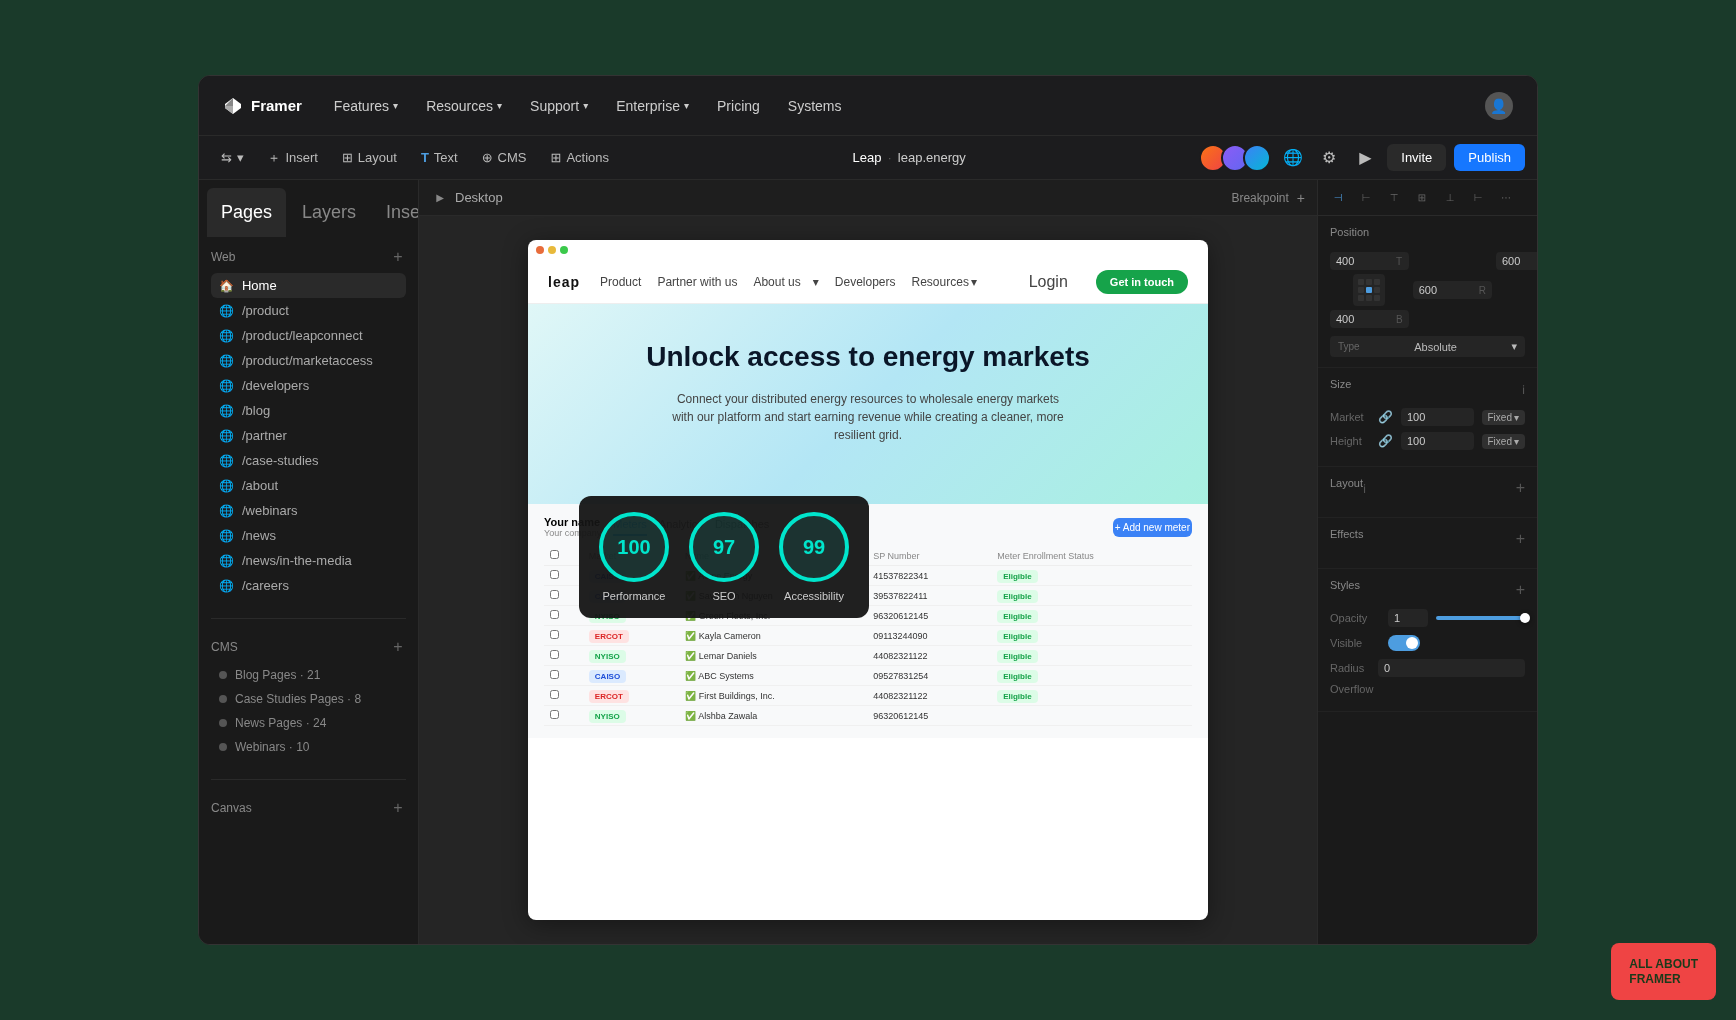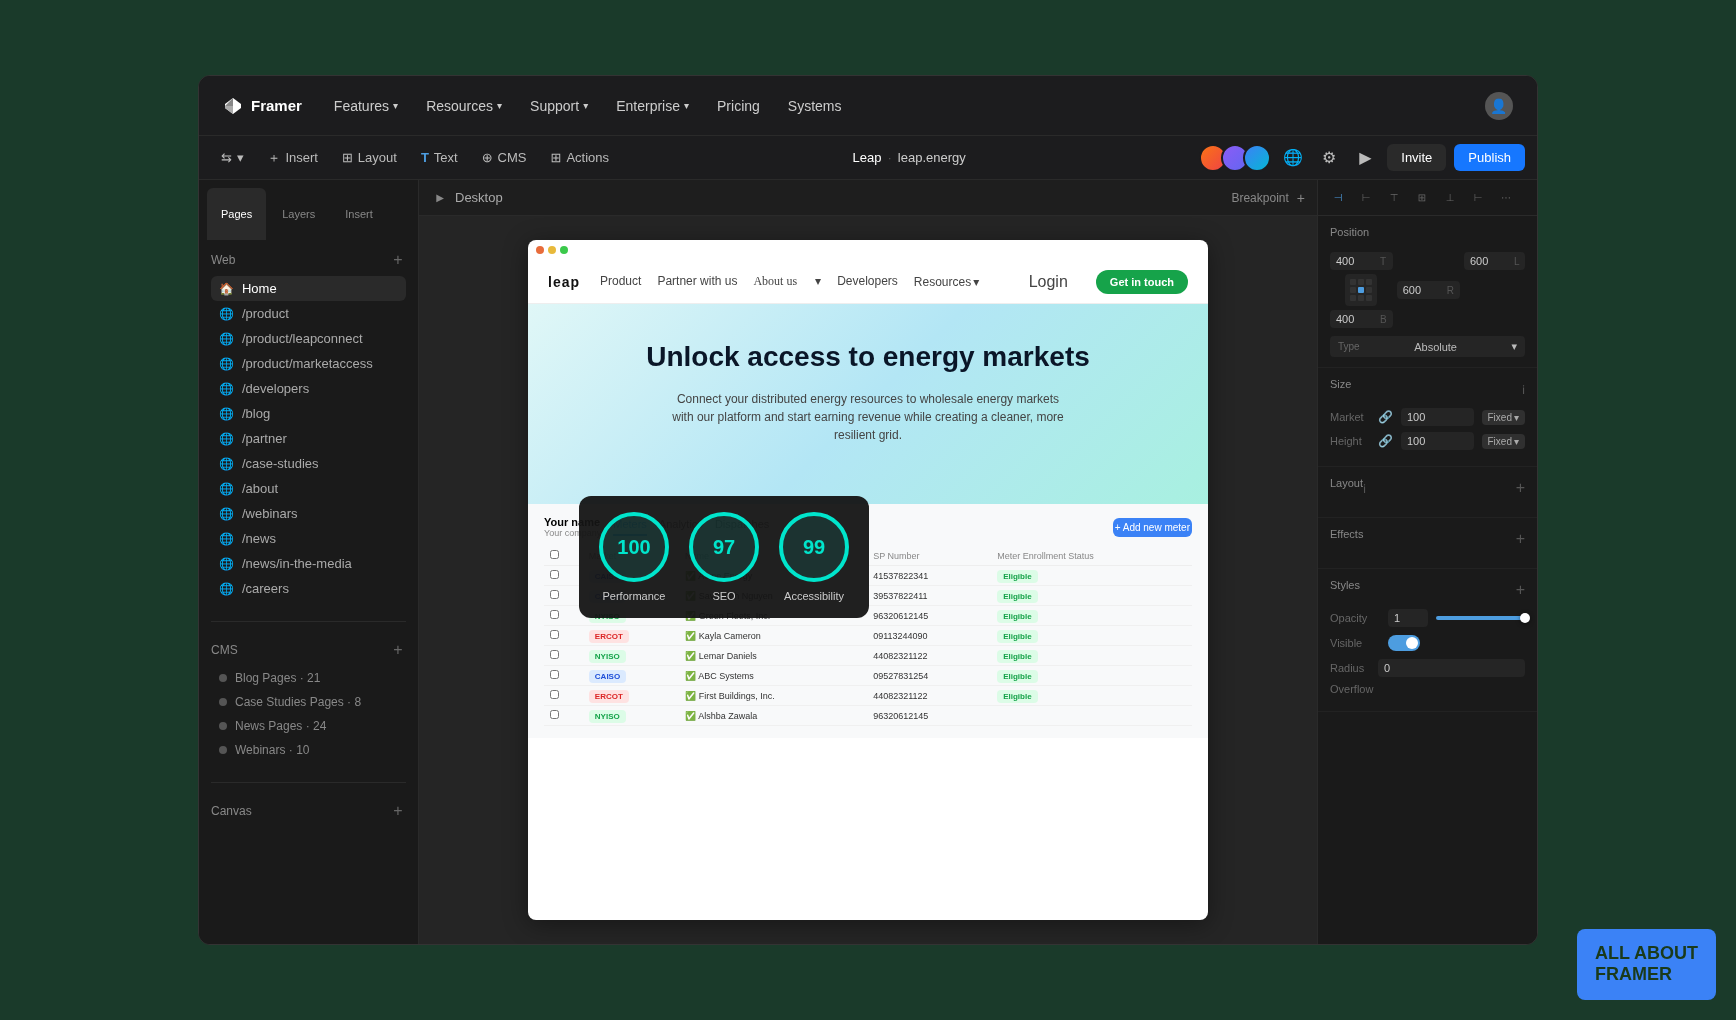--- a/index.html
+++ b/index.html
@@ -196,23 +196,23 @@
     }
 
     .panel-tabs {
       display: flex;
       padding: 8px 8px 0;
       gap: 2px;
       flex-shrink: 0;
     }
 
     .panel-tab {
-      padding: 20px 14px;
+      padding: 14px 14px;
       border-radius: 6px 6px 0 0;
-      font-size: 11px;
+      font-size: 18px;
       cursor: pointer;
       color: #888;
     }
 
     .panel-tab.active {
       background: #2a2a2a;
       color: #fff;
     }
 
     .panel-section {
@@ -564,21 +564,21 @@
       color: #888;
       margin-bottom: 10px;
     }
 
     .pos-input {
       display: flex;
       align-items: center;
       background: #252525;
       border-radius: 4px;
       padding: 3px 6px;
-      gap: 4px;
+      gap: 20px;
     }
 
     .pos-input input {
       background: transparent;
       border: none;
       color: #ccc;
       font-size: 11px;
       width: 40px;
       outline: none;
     }
@@ -744,24 +744,24 @@
       color: #555;
       font-size: 16px;
       cursor: pointer;
     }
 
     
     .watermark {
       position: absolute;
       bottom: 20px;
       right: 20px;
-      background: #3b82f6;
+      background: #ef4444;
       color: #1a3a1a;
       font-weight: 800;
-      font-size: 18px;
+      font-size: 12px;
       padding: 14px 18px;
       border-radius: 8px;
       line-height: 1.2;
     }
 
     .chevron { font-size: 10px; }
 
     .dot-orange { width: 8px; height: 8px; border-radius: 50%; background: #e86c3b; display: inline-block; }
     .dot-yellow { width: 8px; height: 8px; border-radius: 50%; background: #e8b93b; display: inline-block; }
     .dot-green { width: 8px; height: 8px; border-radius: 50%; background: #3bc94b; display: inline-block; }
@@ -973,21 +973,21 @@
           <div class="window-dots">
             <span class="dot-orange"></span>
             <span class="dot-yellow"></span>
             <span class="dot-green"></span>
           </div>
           <div class="preview-nav">
             <div class="preview-logo">leap</div>
             <div class="preview-nav-items">
               <span>Product</span>
               <span>Partner with us</span>
-              <span style="display:flex;align-items:center;gap:18px;font-family:Liberation Serif, serif;">
+              <span style="display:flex;align-items:center;gap:12px;">
                   <span>About us</span> 
                   <span>▾</span>
                 </span>
               <span>Developers</span>
               <span style="display:flex;align-items:center;gap:2px;">
                   <span>Resources</span> 
                   <span>▾</span>
                 </span>
             </div>
             <span style="font-size:16px;color:#444;margin-right:8px;">Login</span>

